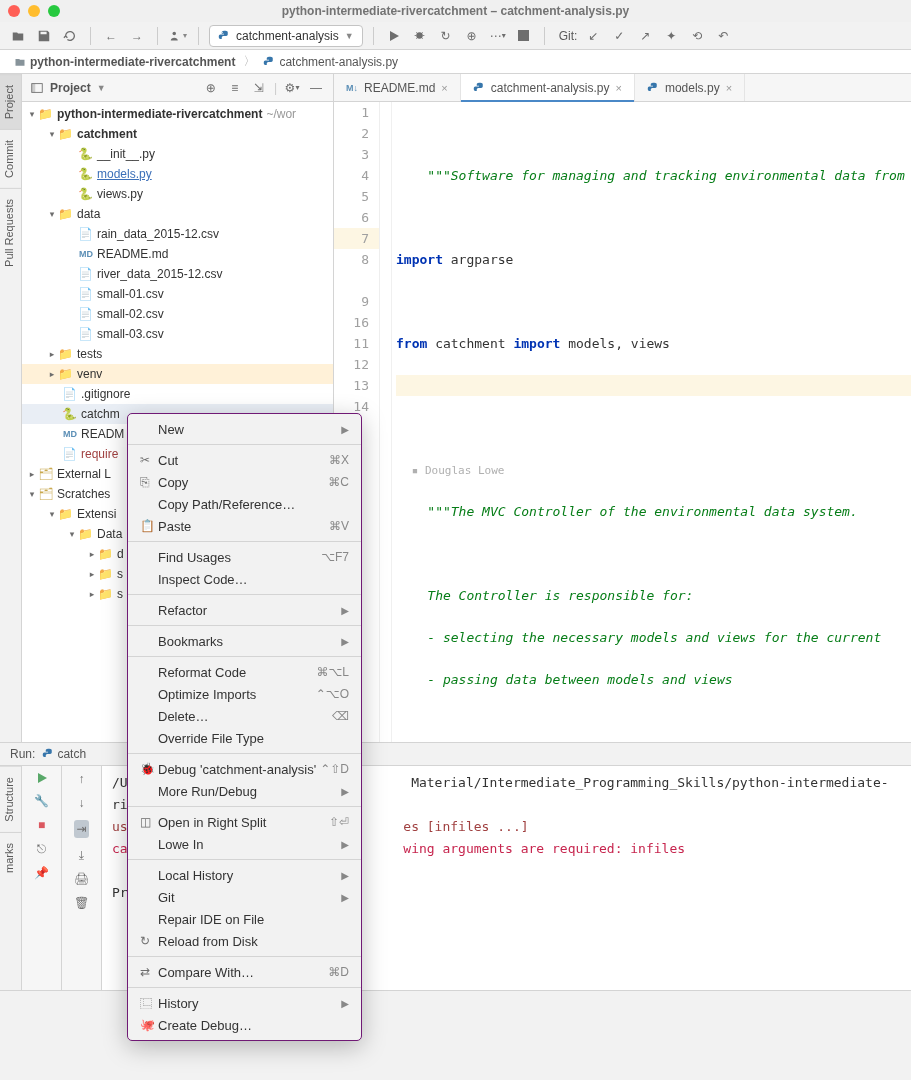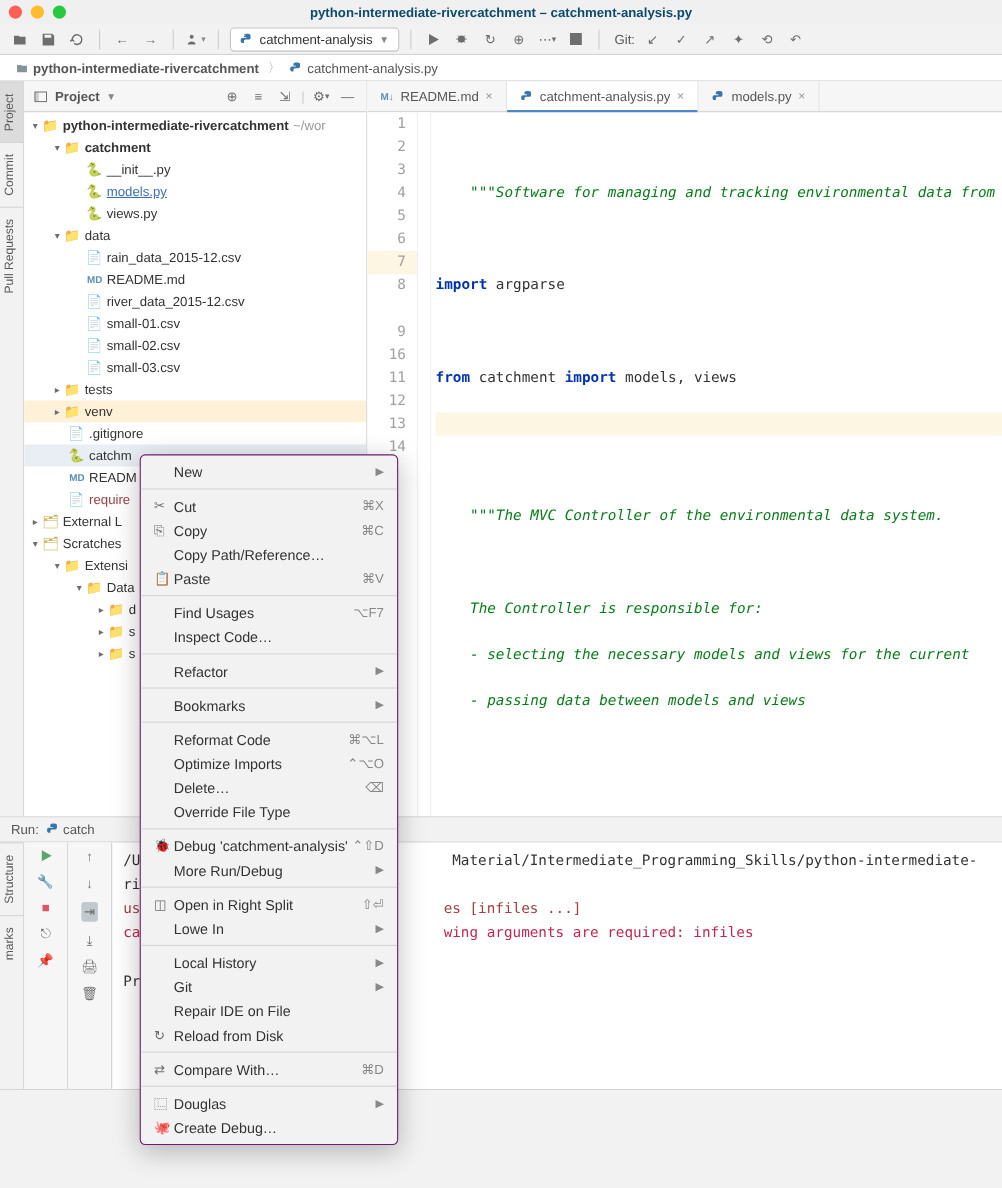--- a/index.html
+++ b/index.html
@@ -4,21 +4,21 @@
 <style>
   * { margin: 0; padding: 0; box-sizing: border-box; }
   body { font-family: -apple-system, "Helvetica Neue", Arial, sans-serif; font-size: 12px; color: #333; background: #f2f2f2; width: 911px; height: 1080px; overflow: hidden; }
   
   .titlebar { height: 22px; background: #f0f0f0; display: flex; align-items: center; padding: 0 8px; position: relative; }
   .traffic { display: flex; gap: 8px; }
   .traffic span { width: 12px; height: 12px; border-radius: 50%; display: inline-block; }
   .tl-close { background: #ff5f56; }
   .tl-min { background: #ffbd2e; }
   .tl-max { background: #27c93f; }
-  .title { position: absolute; left: 0; right: 0; text-align: center; font-weight: 600; color: #0c4a6e; font-size: 12px; }
+  .title { position: absolute; left: 0; right: 0; text-align: center; font-weight: 600; color: #737373; font-size: 12px; }
   
   .toolbar { height: 28px; background: #f2f2f2; border-bottom: 1px solid #d4d4d4; display: flex; align-items: center; padding: 0 8px; gap: 6px; }
   .toolbar .sep { width: 1px; height: 18px; background: #ccc; margin: 0 4px; }
   .toolbar .tbtn { width: 20px; height: 20px; display: flex; align-items: center; justify-content: center; color: #6e6e6e; border-radius: 3px; cursor: pointer; }
   .runconfig { height: 22px; border: 1px solid #c4c4c4; border-radius: 4px; background: #fff; display: flex; align-items: center; padding: 0 8px; gap: 6px; font-size: 12px; color: #333; }
   .runconfig .dd { color: #888; font-size: 9px; }
   .gitlabel { color: #595959; margin-left: 4px; }
   .blue { color: #389FD6; }
   .green { color: #59A869; }
   .red { color: #DB5860; }
@@ -374,20 +374,21 @@
       <div class="fold-strip"></div>
       <div class="code">
 <div class="line"></div>
 <div class="line">    <span class="str">"""Software for managing and tracking environmental data from o</span></div>
 <div class="line"></div>
 <div class="line"><span class="kw">import</span><span> argparse</span></div>
 <div class="line"></div>
 <div class="line"><span class="kw">from</span><span> catchment </span><span class="kw">import</span><span> models, views</span></div>
 <div class="line hl-line"></div>
 <div class="line"></div>
+<div class="line">  <span class="author">▪ </span><span class="author">Douglas Lowe</span></div>
 <div class="line"><span class="str">    """The MVC Controller of the environmental data system.</span></div>
 <div class="line"></div>
 <div class="line"><span class="str">    The Controller is responsible for:</span></div>
 <div class="line"><span class="str">    - selecting the necessary models and views for the current </span></div>
 <div class="line"><span class="str">    - passing data between models and views</span></div>
 
 
 
 
 
@@ -557,20 +558,20 @@
     </div>
   <div class="msep"></div>
   <div class="mi">
       <span class="micon">⇄</span>
       <span class="mlabel">Compare With…</span>
       <span class="mshort">⌘D</span>
     </div>
   <div class="msep"></div>
   <div class="mi">
       <span class="micon">⿺</span>
-      <span class="mlabel">Douglas</span>
+      <span class="mlabel">History</span>
       <span class="msub">▶</span>
     </div>
   <div class="mi">
       <span class="micon">🐙</span>
       <span class="mlabel">Create Debug…</span>
     </div>
 </div>
 
 </body></html>

